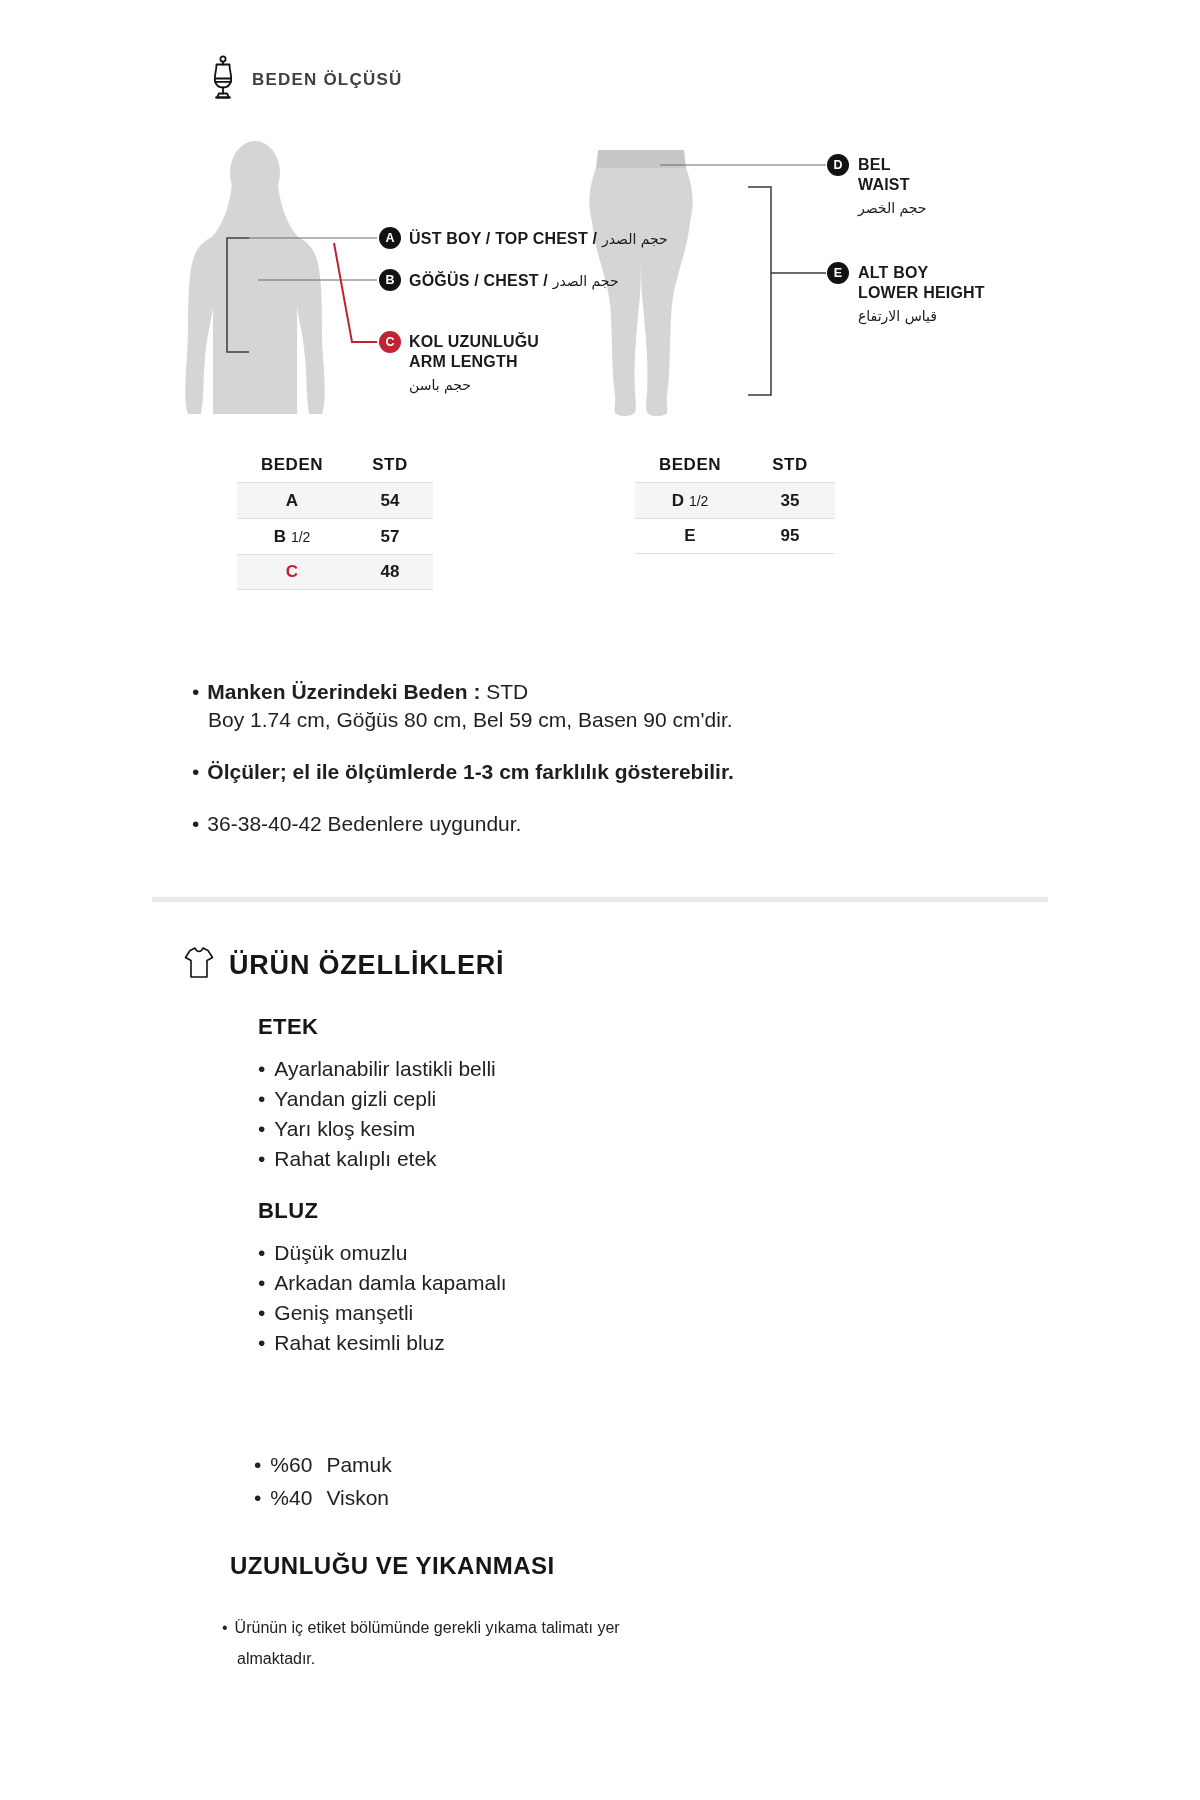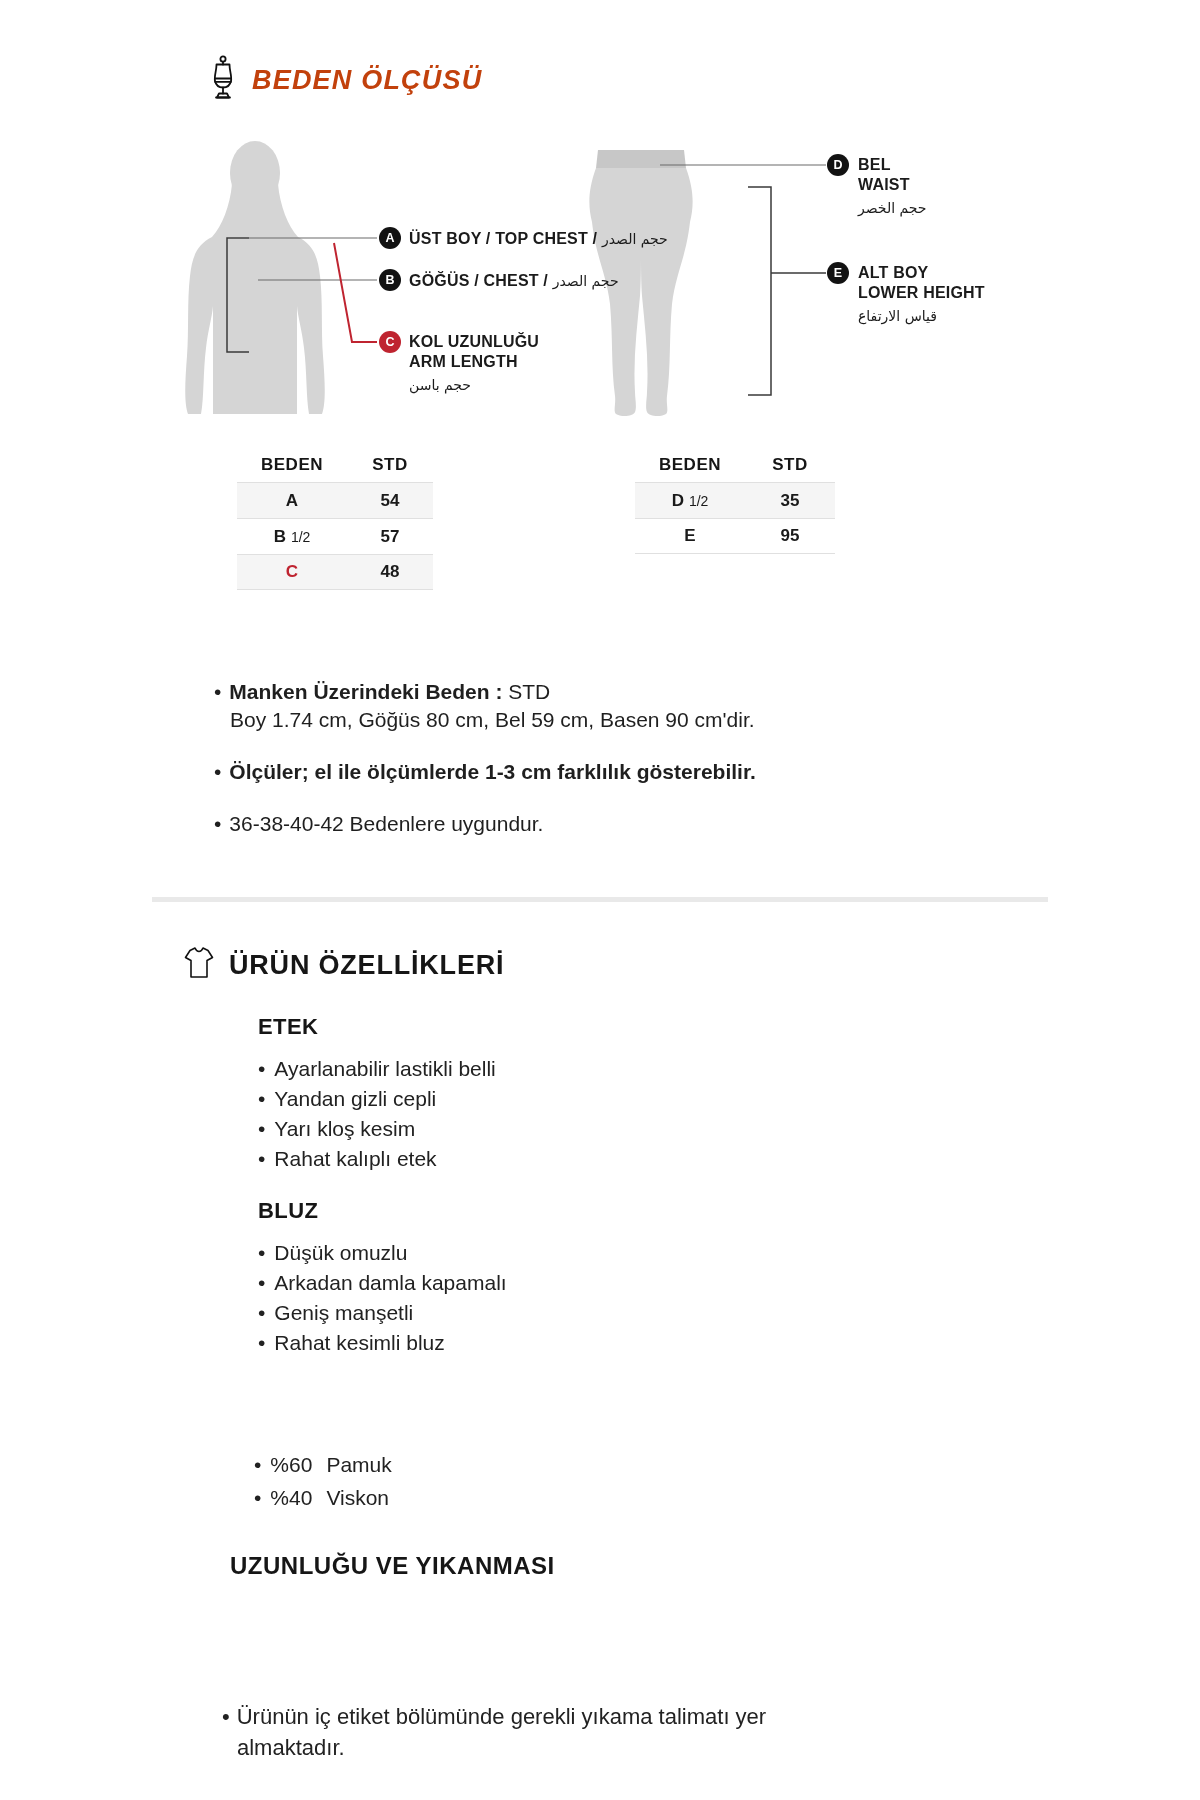--- a/index.html
+++ b/index.html
@@ -2,21 +2,21 @@
 <html><head>
 <meta charset="utf-8">
 <style>
   * { margin:0; padding:0; box-sizing:border-box; }
   html,body { background:#ffffff; }
   body { font-family:"Liberation Sans","DejaVu Sans",sans-serif; color:#1a1a1a; }
   .page { position:relative; width:1200px; height:1800px; background:#fff; overflow:hidden; margin:0 auto; }
 
   
   .hdr { position:absolute; left:206px; top:55px; display:flex; align-items:center; gap:12px; height:50px; }
-  .hdr h1 { font-size:27px; font-weight:700; letter-spacing:1.2px; color:#c2410c;font-style:italic; }
+  .hdr h1 { font-size:17px; font-weight:700; letter-spacing:1.2px; color:#404040; }
 
   
   .diagram { position:absolute; left:140px; top:135px; }
 
   .badge { position:absolute; width:22px; height:22px; border-radius:50%; background:#121212; color:#fff;
            display:flex; align-items:center; justify-content:center; font-size:12.5px; font-weight:700; }
   .badge.red { background:#bf2430; }
   .b-a { left:379px; top:227px; } .b-b { left:379px; top:269px; } .b-c { left:379px; top:331px; }
   .b-d { left:827px; top:154px; } .b-e { left:827px; top:262px; }
 
@@ -35,21 +35,21 @@
   .size-table .cell { height:36px; display:flex; align-items:center; justify-content:center;
                       font-size:17px; font-weight:600; border-top:1px solid #e0e0e0; background:#fff; }
   .size-table .cell.shaded { background:#f5f5f5; }
   .size-table .cell.last { border-bottom:1px solid #e0e0e0; }
   .size-table .letter { font-weight:700; }
   .size-table .letter.red { color:#bf2430; }
   .size-table .suffix { font-weight:400; font-size:14px; margin-left:5px; }
   .size-table .suffix:empty { margin-left:0; }
 
   
-  .notes { position:absolute; left:214px; top:678px; width:800px; font-size:21px; line-height:28px; color:#1f1f1f; }
+  .notes { position:absolute; left:192px; top:678px; width:800px; font-size:21px; line-height:28px; color:#1f1f1f; }
   .notes .note { margin-top:24px; }
   .notes .note:first-child { margin-top:0; }
   .notes .bullet { margin-right:8px; }
   .notes b { font-weight:700; }
   .notes .cont { margin-left:16px; }
 
   .divider { position:absolute; left:152px; top:897px; width:896px; height:5px; background:#e9e9e9; }
 
   
   .sec-hdr { position:absolute; display:flex; align-items:center; gap:14px; height:46px; }
@@ -63,21 +63,21 @@
   .plain-list { list-style:none; }
   .plain-list li { font-size:21px; line-height:30px; color:#222; }
   .plain-list li::before { content:"•"; margin-right:9px; }
 
   .fabric-list { position:absolute; left:254px; top:1448px; list-style:none; }
   .fabric-list li { font-size:21px; line-height:33px; color:#222; }
   .fabric-list li::before { content:"•"; margin-right:9px; }
   .fabric-list .fname { margin-left:14px; }
 
   .care-hdr { position:absolute; left:230px; top:1549px; font-size:24px; font-weight:700; letter-spacing:.5px; color:#161616; line-height:34px; }
-  .care-text { position:absolute; left:222px; top:1701px; width:660px; font-size:22px; line-height:31px; color:#222; }
+  .care-text { position:absolute; left:222px; top:1612px; width:660px; font-size:16px; line-height:31px; color:#222; }
   .care-text .bullet { margin-right:7px; }
   .care-text .cont { margin-left:15px; }
 </style>
 </head>
 <body>
 
 <div class="page">
 
   <div class="hdr">
     <span>

